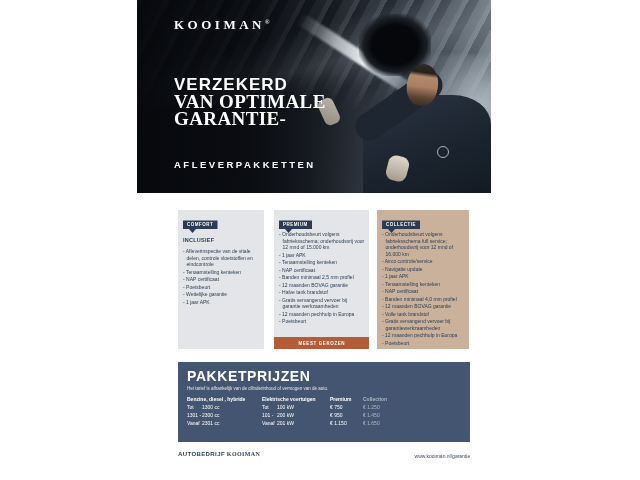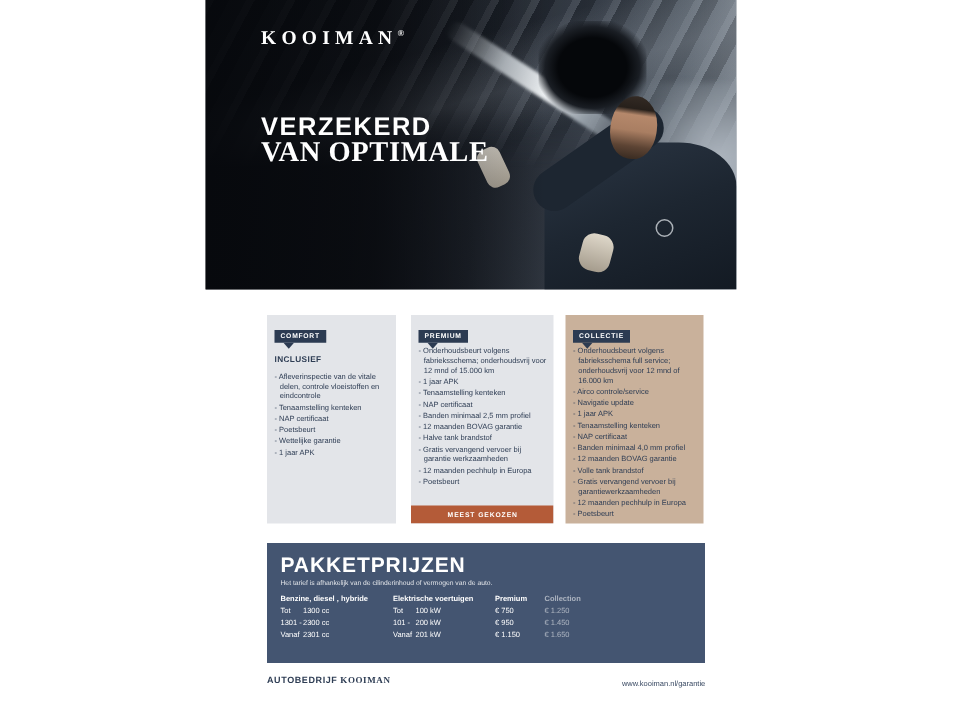--- a/index.html
+++ b/index.html
@@ -113,20 +113,22 @@
     <div class="mech-arm"></div>
     <div class="mech-head"></div>
     <div class="glove-a"></div>
     <div class="glove-b"></div>
     <div class="uniform-ring"></div>
     <div class="dark-left"></div>
 
     <div id="logo" class="hero-text"><span>KOOIMAN</span><sup>®</sup></div>
     <div id="hl1" class="hero-text">VERZEKERD</div>
     <div id="hl2" class="hero-text hl-serif">VAN OPTIMALE</div>
+    <div id="hl3" class="hero-text hl-serif">GARANTIE-</div>
+    <div id="hl-sub" class="hero-text">AFLEVERPAKKETTEN</div>
   </div>
 
   <div id="col-comfort" class="abs panel">
     <div class="badge-wrap">
       <span class="badge">COMFORT</span>
       <div class="badge-tail"></div>
     </div>
     <div class="panel-header">INCLUSIEF</div>
     <ul class="plist" id="list-comfort">
       <li>Afleverinspectie van de vitale delen, controle vloeistoffen en eindcontrole</li>

